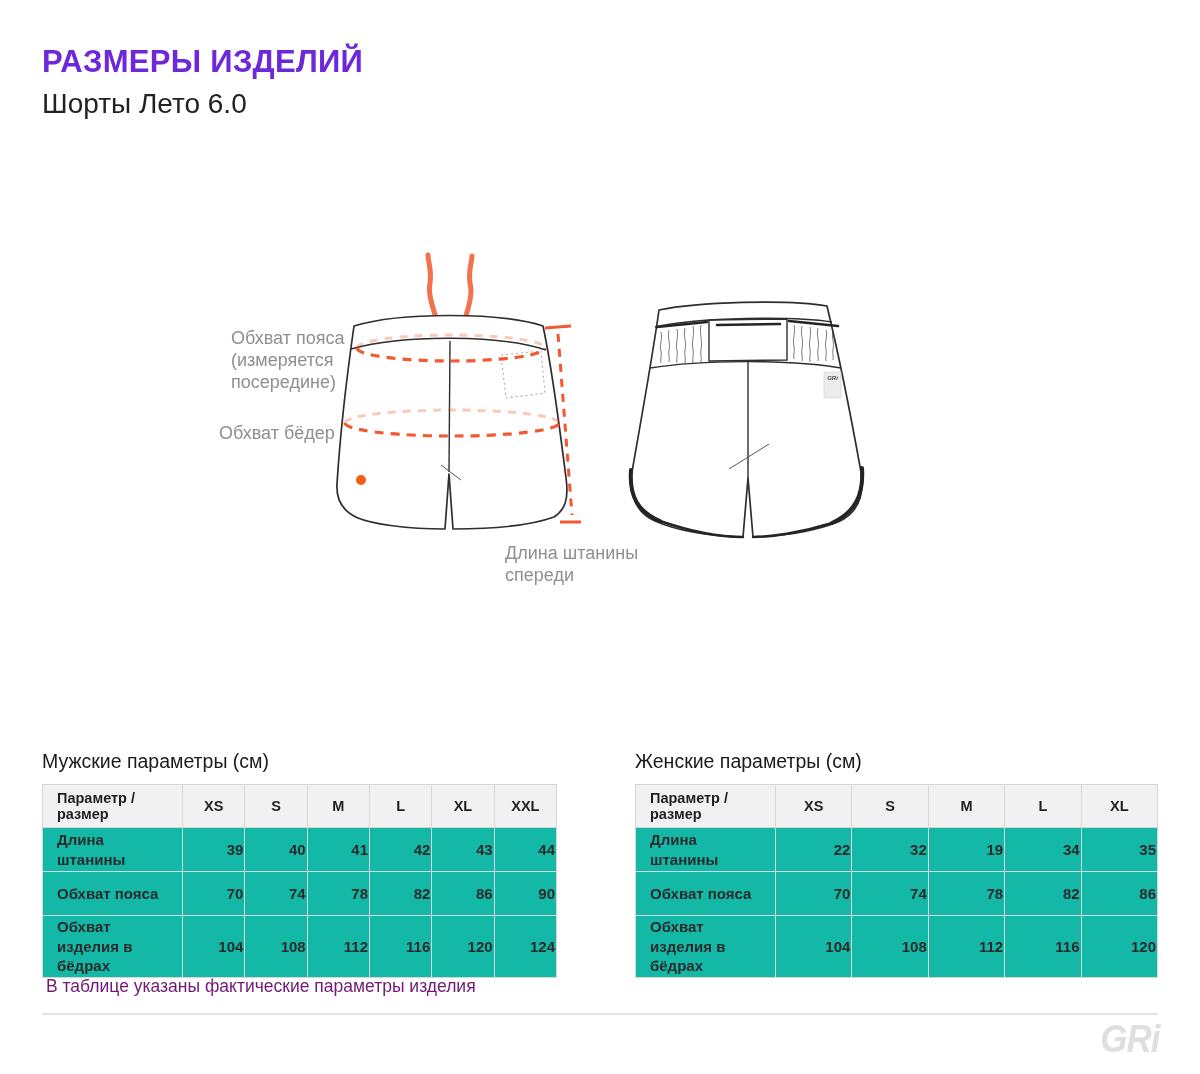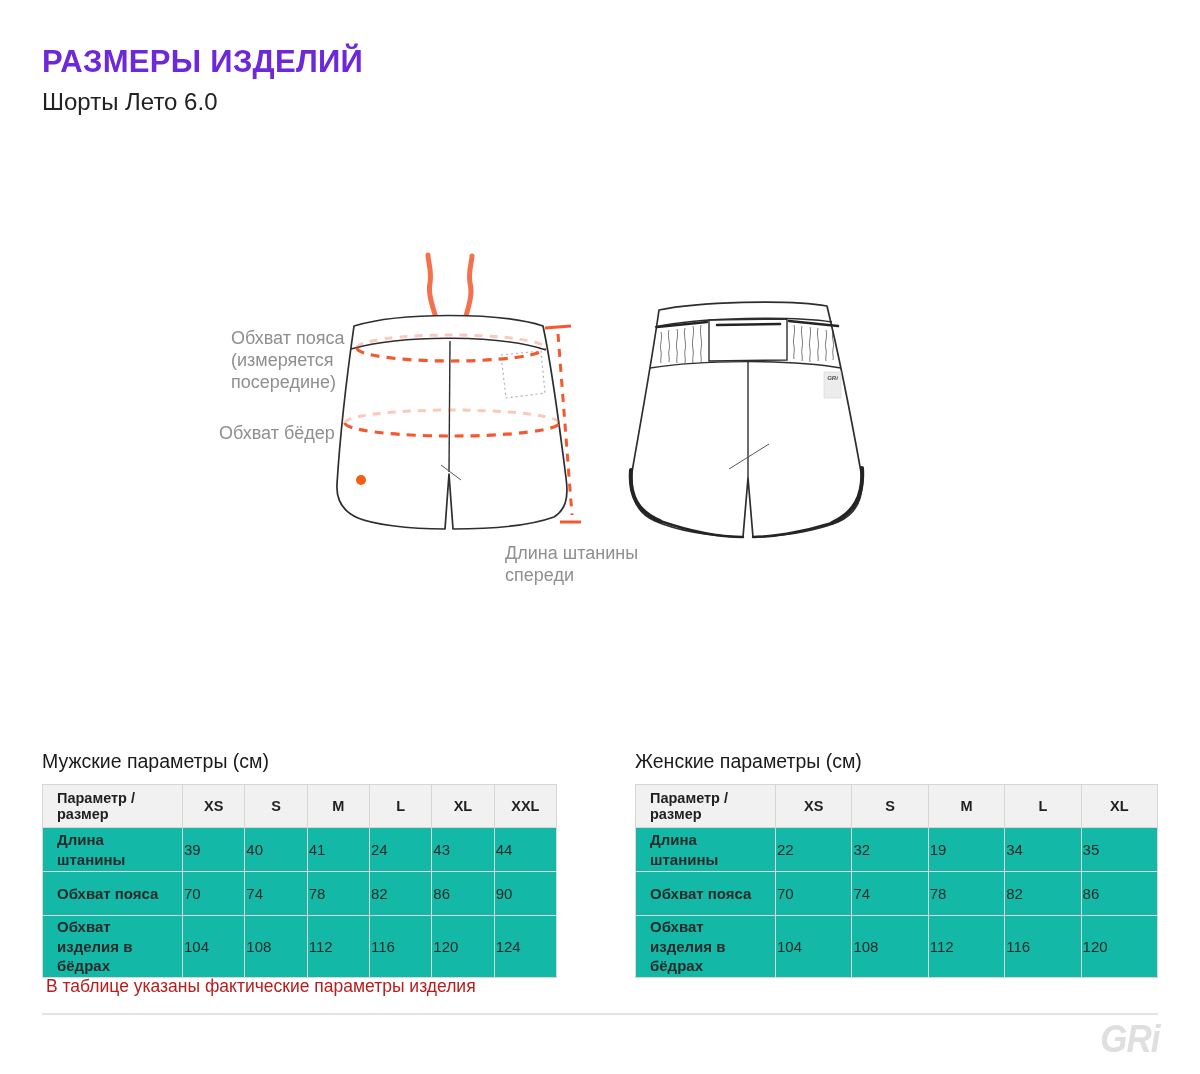--- a/index.html
+++ b/index.html
@@ -10,21 +10,21 @@
   }
   html,body{margin:0;padding:0;background:#fff;}
   body{
     width:1200px;height:1074px;position:relative;overflow:hidden;
     font-family:"Liberation Sans", sans-serif;color:#1d1d1d;
   }
   .abs{position:absolute;}
 
   
   .page-title{left:42px;top:44px;font-size:31px;font-weight:700;letter-spacing:.3px;color:#6d28d9;}
-  .page-subtitle{left:42px;top:88px;font-size:24px;font-weight:400;color:#222;}
+  .page-subtitle{left:42px;top:88px;font-size:28px;font-weight:400;color:#222;}
 
   
   .diag-label{color:var(--label-gray);font-size:18px;line-height:1.22;white-space:pre-line;}
   .lbl-waist{left:231px;top:328px;}
   .lbl-hips{left:219px;top:423px;}
   .lbl-length{left:505px;top:543px;}
 
   
   .drawing{left:215px;top:240px;}
   .ol{fill:#fff;stroke:#2e2e2e;stroke-width:1.7;stroke-linejoin:round;}
@@ -46,26 +46,26 @@
   
   .tbl-title{font-size:19.5px;color:#1b1b1b;font-weight:400;}
   .tbl-title-men{left:42px;top:750px;text-align:right;}
   .tbl-title-women{left:635px;top:750px;}
   table{border-collapse:collapse;table-layout:fixed;background:#14b8a6;font-size:15px;color:#1f1f1f;}
   .tbl-men{left:42px;top:784px;width:515px;}
   .tbl-women{left:635px;top:784px;width:523px;}
   th,td{border:1px solid #d6d6d6;vertical-align:middle;}
   thead th{background:#f1f1f1;font-weight:700;text-align:center;height:40px;font-size:14.5px;}
   th.param,td.param{text-align:left;padding-left:14px;padding-right:8px;font-weight:700;}
-  td{text-align:left;font-weight:400;height:41px;color:#2b2b2b;}
+  td{text-align:right;font-weight:700;height:41px;color:#2b2b2b;}
   tbody tr.tall td{height:56px;}
   td.param{line-height:1.3;}
 
   
-  .footnote{left:46px;top:976px;font-size:17.5px;color:#b91c1c;}
+  .footnote{left:46px;top:976px;font-size:17.5px;color:#701a75;}
   .divider{left:42px;top:1013px;width:1116px;height:2px;background:#e4e4e4;}
   .brand-logo{right:40px;top:1018px;font-size:38px;font-weight:700;font-style:italic;
     color:#dfdfdf;letter-spacing:-1px;transform:scaleX(.92);transform-origin:right;}
 </style>
 </head>
 <body>
 
 <div class="abs page-title">РАЗМЕРЫ ИЗДЕЛИЙ</div>
 <div class="abs page-subtitle">Шорты Лето 6.0</div>
 
@@ -185,21 +185,21 @@
       <th>XL</th>
       <th>XXL</th>
     </tr>
   </thead>
   <tbody>
     <tr>
       <td class="param">Длина штанины</td>
       <td>39</td>
       <td>40</td>
       <td>41</td>
-      <td>24</td>
+      <td>42</td>
       <td>43</td>
       <td>44</td>
     </tr>
     <tr>
       <td class="param">Обхват пояса</td>
       <td>70</td>
       <td>74</td>
       <td>78</td>
       <td>82</td>
       <td>86</td>

